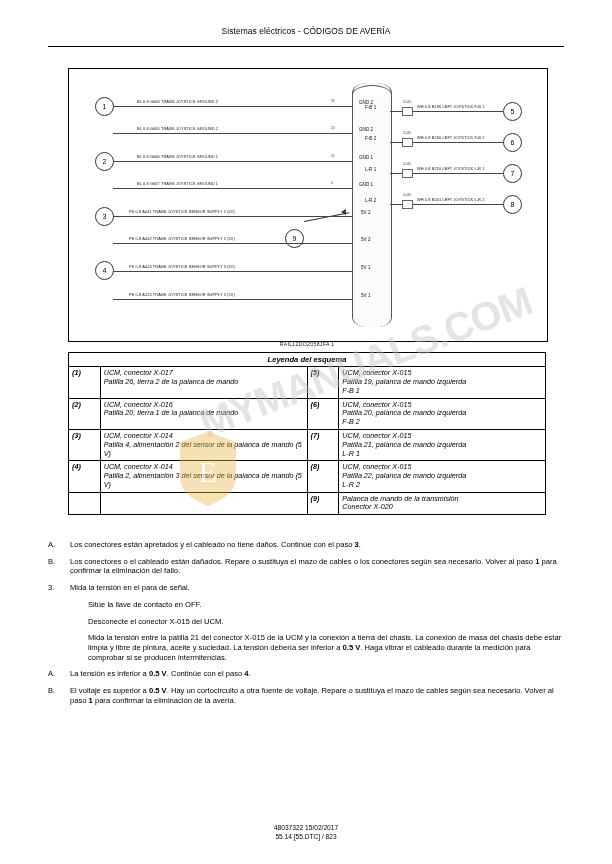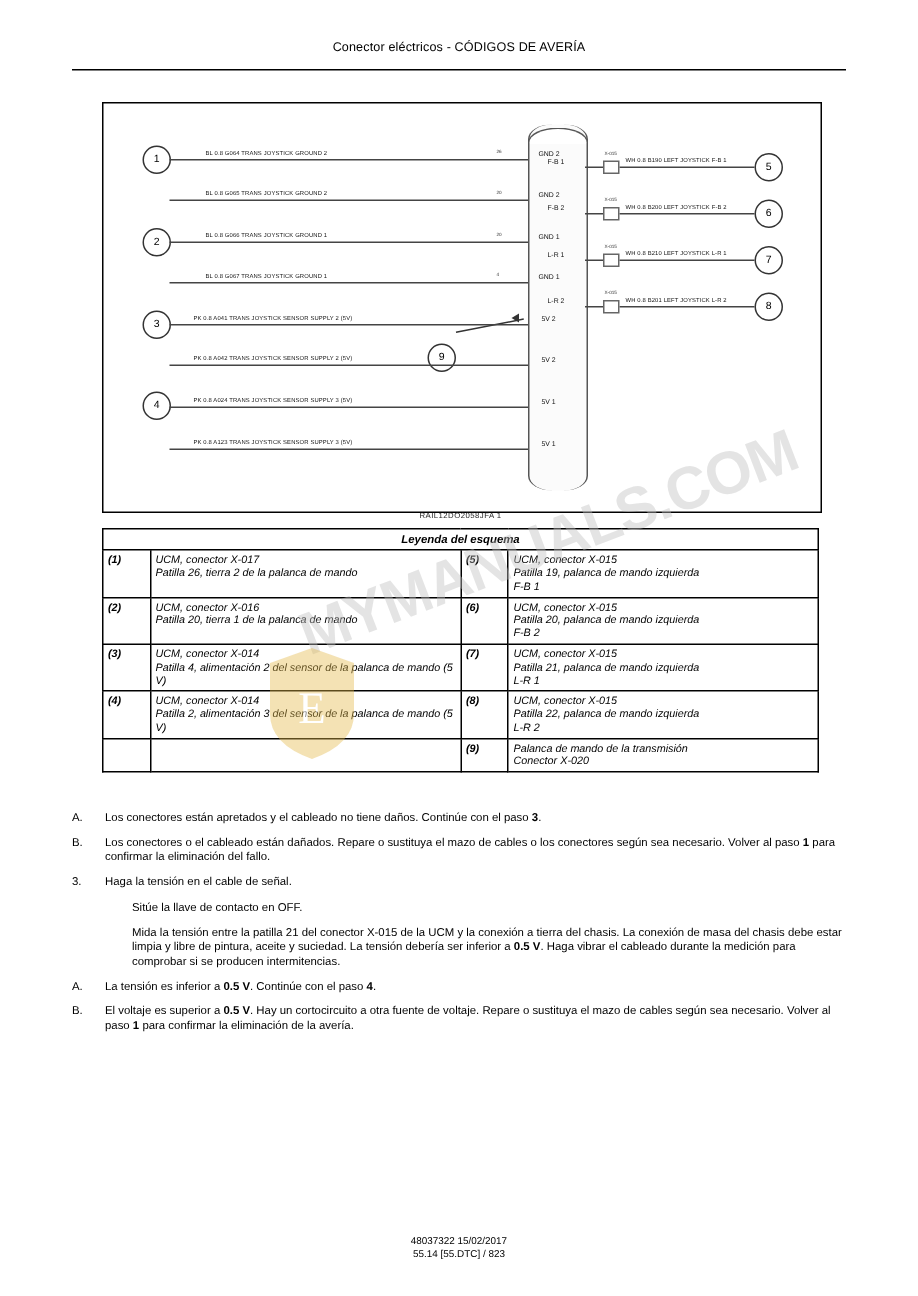--- a/index.html
+++ b/index.html
@@ -201,21 +201,21 @@
     width: 64px; height: 78px;
     pointer-events: none;
     opacity: 0.55;
   }
 </style>
 </head>
 <body>
 
 <div class="page">
 
-  <div class="header-title">Conector eléctricos - CÓDIGOS DE AVERÍA</div>
+  <div class="header-title">Sistemas eléctricos - CÓDIGOS DE AVERÍA</div>
   <div class="header-rule"></div>
 
   <div class="figure">
 
     <div class="harness"></div>
 
     <div class="node-circle" style="left:26px; top:28px;">1</div>
     <div class="node-circle" style="left:26px; top:83px;">2</div>
     <div class="node-circle" style="left:26px; top:138px;">3</div>
     <div class="node-circle" style="left:26px; top:192px;">4</div>
@@ -351,27 +351,30 @@
       <span class="txt">Los conectores están apretados y el cableado no tiene daños.  Continúe con el paso <b>3</b>.</span>
     </div>
 
     <div class="para">
       <span class="lbl">B.</span>
       <span class="txt">Los conectores o el cableado están dañados. Repare o sustituya el mazo de cables o los conectores según sea necesario.  Volver al paso <b>1</b> para confirmar la eliminación del fallo.</span>
     </div>
 
     <div class="para">
       <span class="lbl">3.</span>
-      <span class="txt">Haga la tensión en el cable de señal.</span>
+      <span class="txt">Mida la tensión en el para de señal.</span>
     </div>
 
     <div class="para plain">
       <span class="txt">Sitúe la llave de contacto en OFF.</span>
     </div>
 
+    <div class="para plain">
+      <span class="txt">Desconecte el conector X-015 del UCM.</span>
+    </div>
 
 
 
     <div class="para plain">
       <span class="txt">Mida la tensión entre la patilla 21 del conector X-015 de la UCM y la conexión a tierra del chasis. La conexión de masa del chasis debe estar limpia y libre de pintura, aceite y suciedad.  La tensión debería ser inferior a <b>0.5 V</b>. Haga vibrar el cableado durante la medición para comprobar si se producen intermitencias.</span>
     </div>
 
     <div class="para">
       <span class="lbl">A.</span>
       <span class="txt">La tensión es inferior a <b>0.5 V</b>. Continúe con el paso <b>4</b>.</span>

